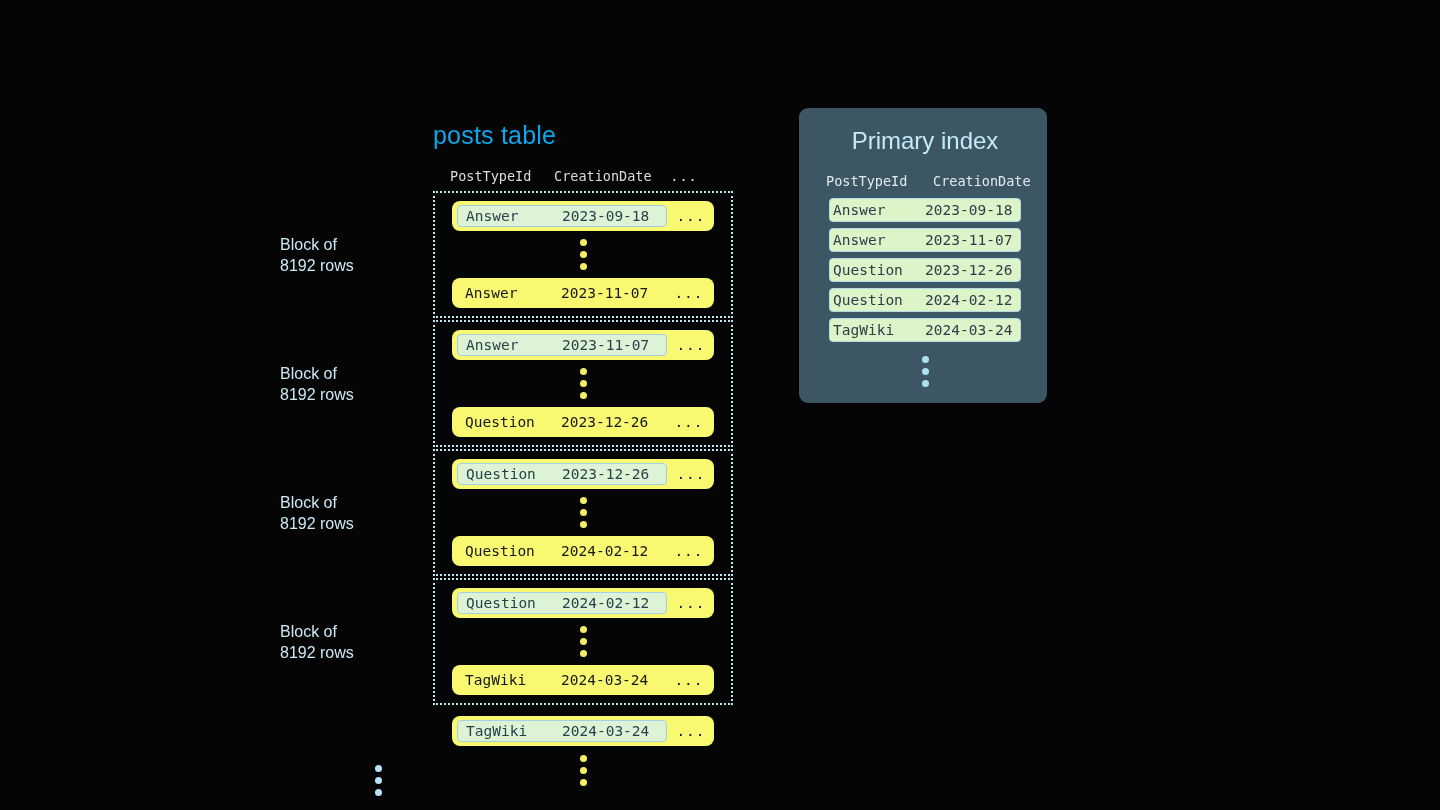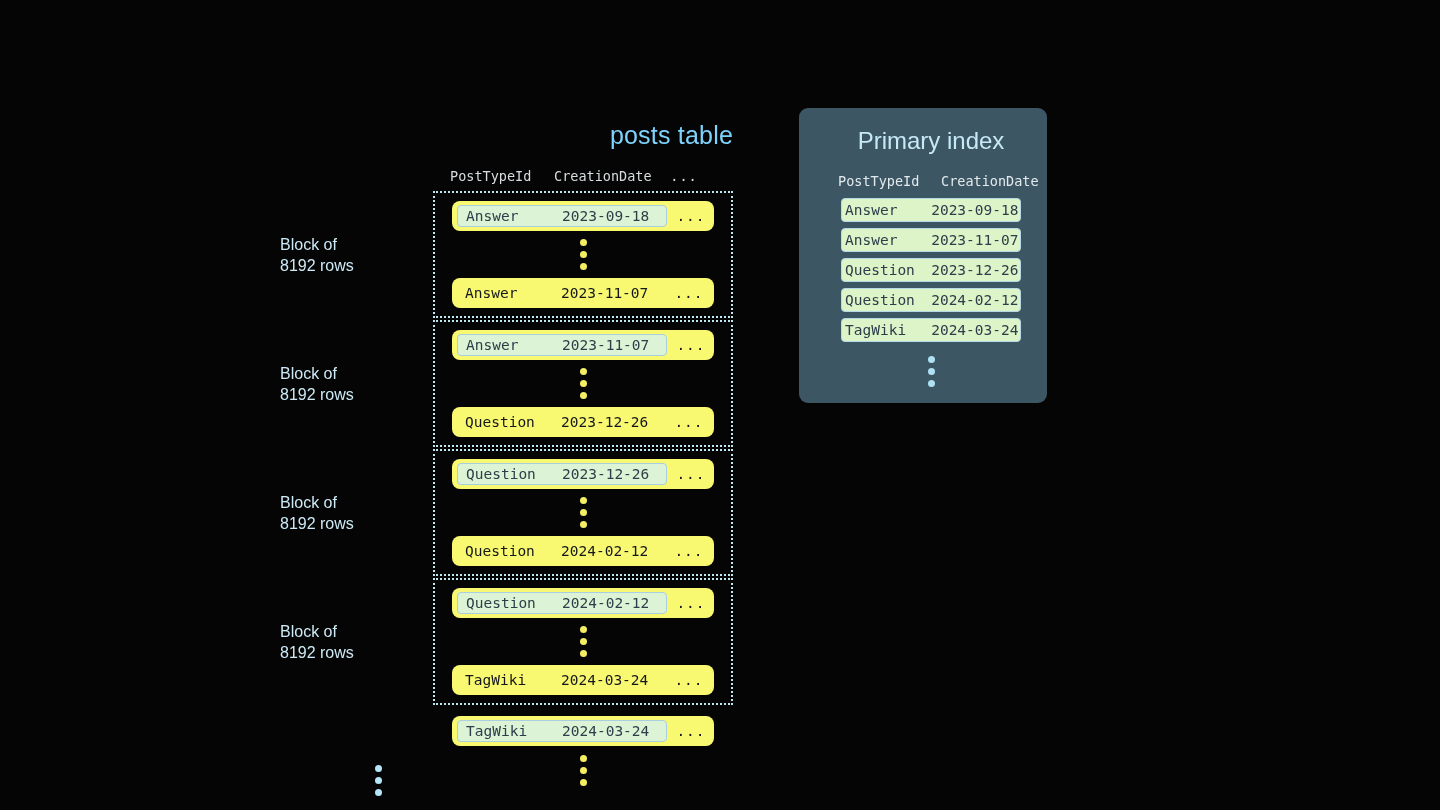--- a/index.html
+++ b/index.html
@@ -16,24 +16,24 @@
   }
 
   
   #posts-table {
     position: absolute;
     left: 433px;
     top: 120px;
     width: 300px;
   }
   .table-title {
-    color: #7dd3fc;
+    color: #0ea5e9;
     font-size: 25px;
     font-weight: 400;
-    text-align: right;
+    text-align: left;
     letter-spacing: 0.2px;
     line-height: 30px;
     margin: 0 0 18px 0;
     white-space: nowrap;
   }
   .col-headers {
     font-family: "DejaVu Sans Mono", monospace;
     font-size: 13.5px;
     color: #d8dde0;
     display: flex;
@@ -138,21 +138,21 @@
 
   
   #primary-index {
     position: absolute;
     left: 799px;
     top: 108px;
     width: 248px;
     height: 295px;
     background: #3d5663;
     border-radius: 9px;
-    padding: 18px 0 0 16px;
+    padding: 18px 0 0 4px;
   }
   .index-title {
     color: #c6e9f7;
     font-size: 24px;
     text-align: center;
     line-height: 30px;
     margin: 0 0 17px 0;
     white-space: nowrap;
   }
   .index-headers {

